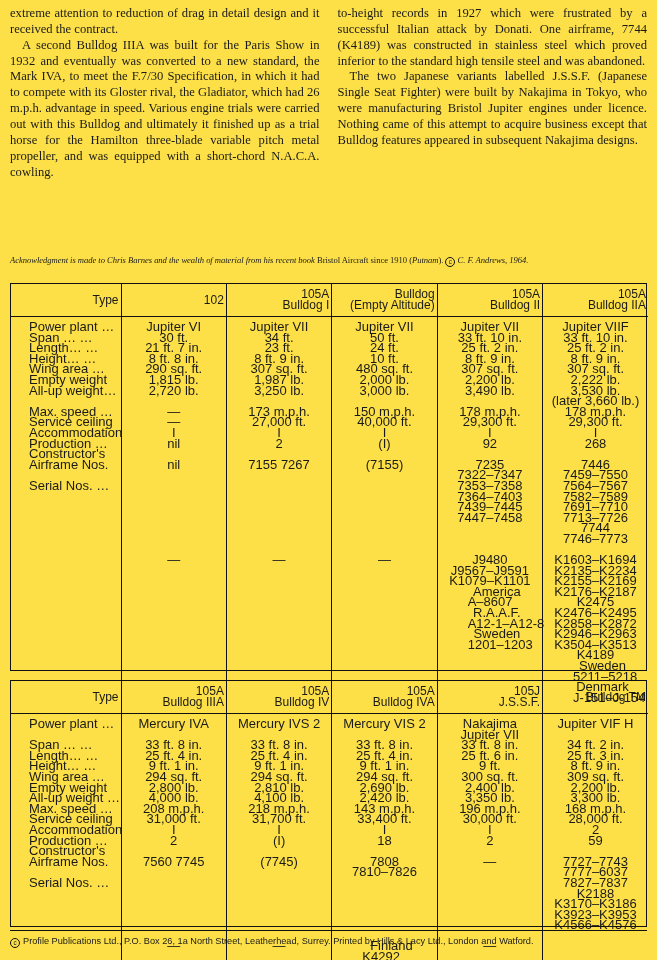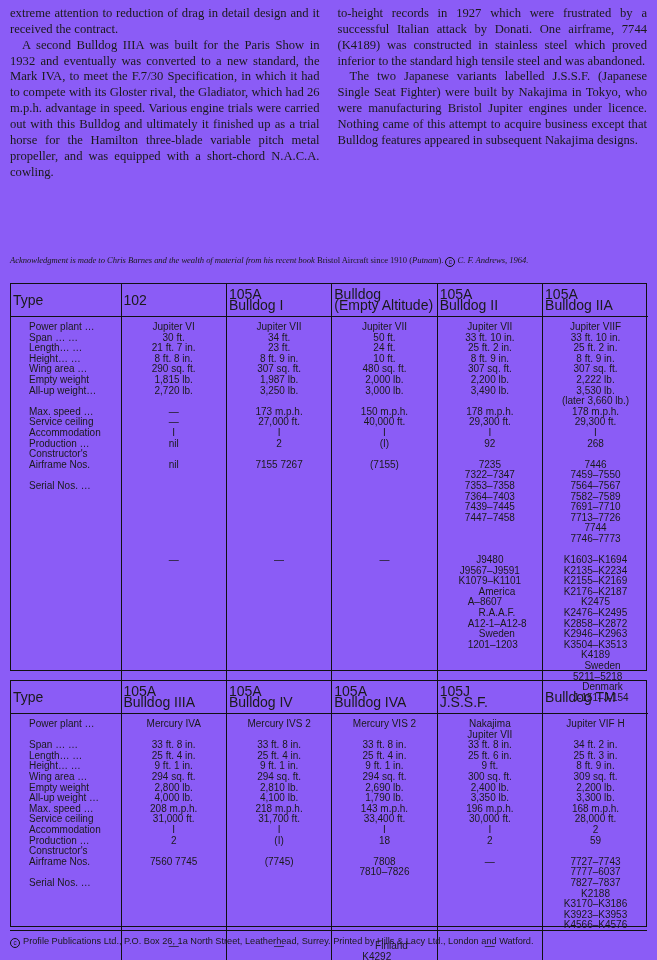--- a/index.html
+++ b/index.html
@@ -4,21 +4,21 @@
 <style>
   html, body {
     margin: 0;
     padding: 0;
     background: #ffffff;
   }
   .page {
     position: relative;
     width: 657px;
     height: 960px;
-    background: #8b5cf6;
+    background: #fde047;
     font-family: "Liberation Serif", serif;
     color: #1a1a1a;
     overflow: hidden;
   }
 
   
   .article {
     position: absolute;
     top: 6px;
     left: 10px;
@@ -82,31 +82,31 @@
   table.spec {
     width: 100%;
     height: 100%;
     border-collapse: collapse;
     table-layout: fixed;
   }
   table.spec td {
     vertical-align: top;
     padding: 0;
     border-left: 1px solid #111;
-    font-size: 10px;
+    font-size: 13px;
     line-height: 10.6px;
   }
   table.spec td:first-child { border-left: none; }
 
   tr.hdr td {
-    text-align: left;
+    text-align: right;
     border-bottom: 1.4px solid #111;
     padding: 5px 2px 5px;
     vertical-align: middle;
-    font-size: 14px;
+    font-size: 12px;
     line-height: 11px;
   }
   tr.body td { padding-top: 5px; }
 
   .c-label  { width: 110px; }
   .c-d      { width: 105.4px; }
 
   .lbl-list {
     margin: 0;
     padding: 0 0 0 18px;
@@ -504,21 +504,21 @@
         </td>
         <td>
           <ul class="val-list" id="t2-c2">
                 <li>Mercury VIS 2</li>
                 <li class="blank">&nbsp;</li>
                 <li>33 ft. 8 in.</li>
                 <li>25 ft. 4 in.</li>
                 <li>9 ft. 1 in.</li>
                 <li>294 sq. ft.</li>
                 <li>2,690 lb.</li>
-                <li>1,790 lb.</li>
+                <li>2,420 lb.</li>
                 <li>143 m.p.h.</li>
                 <li>33,400 ft.</li>
                 <li>I</li>
                 <li>18</li>
                 <li class="blank">&nbsp;</li>
                 <li>7808</li>
                 <li>7810–7826</li>
                 <li class="blank">&nbsp;</li>
                 <li class="blank">&nbsp;</li>
                 <li class="blank">&nbsp;</li>

